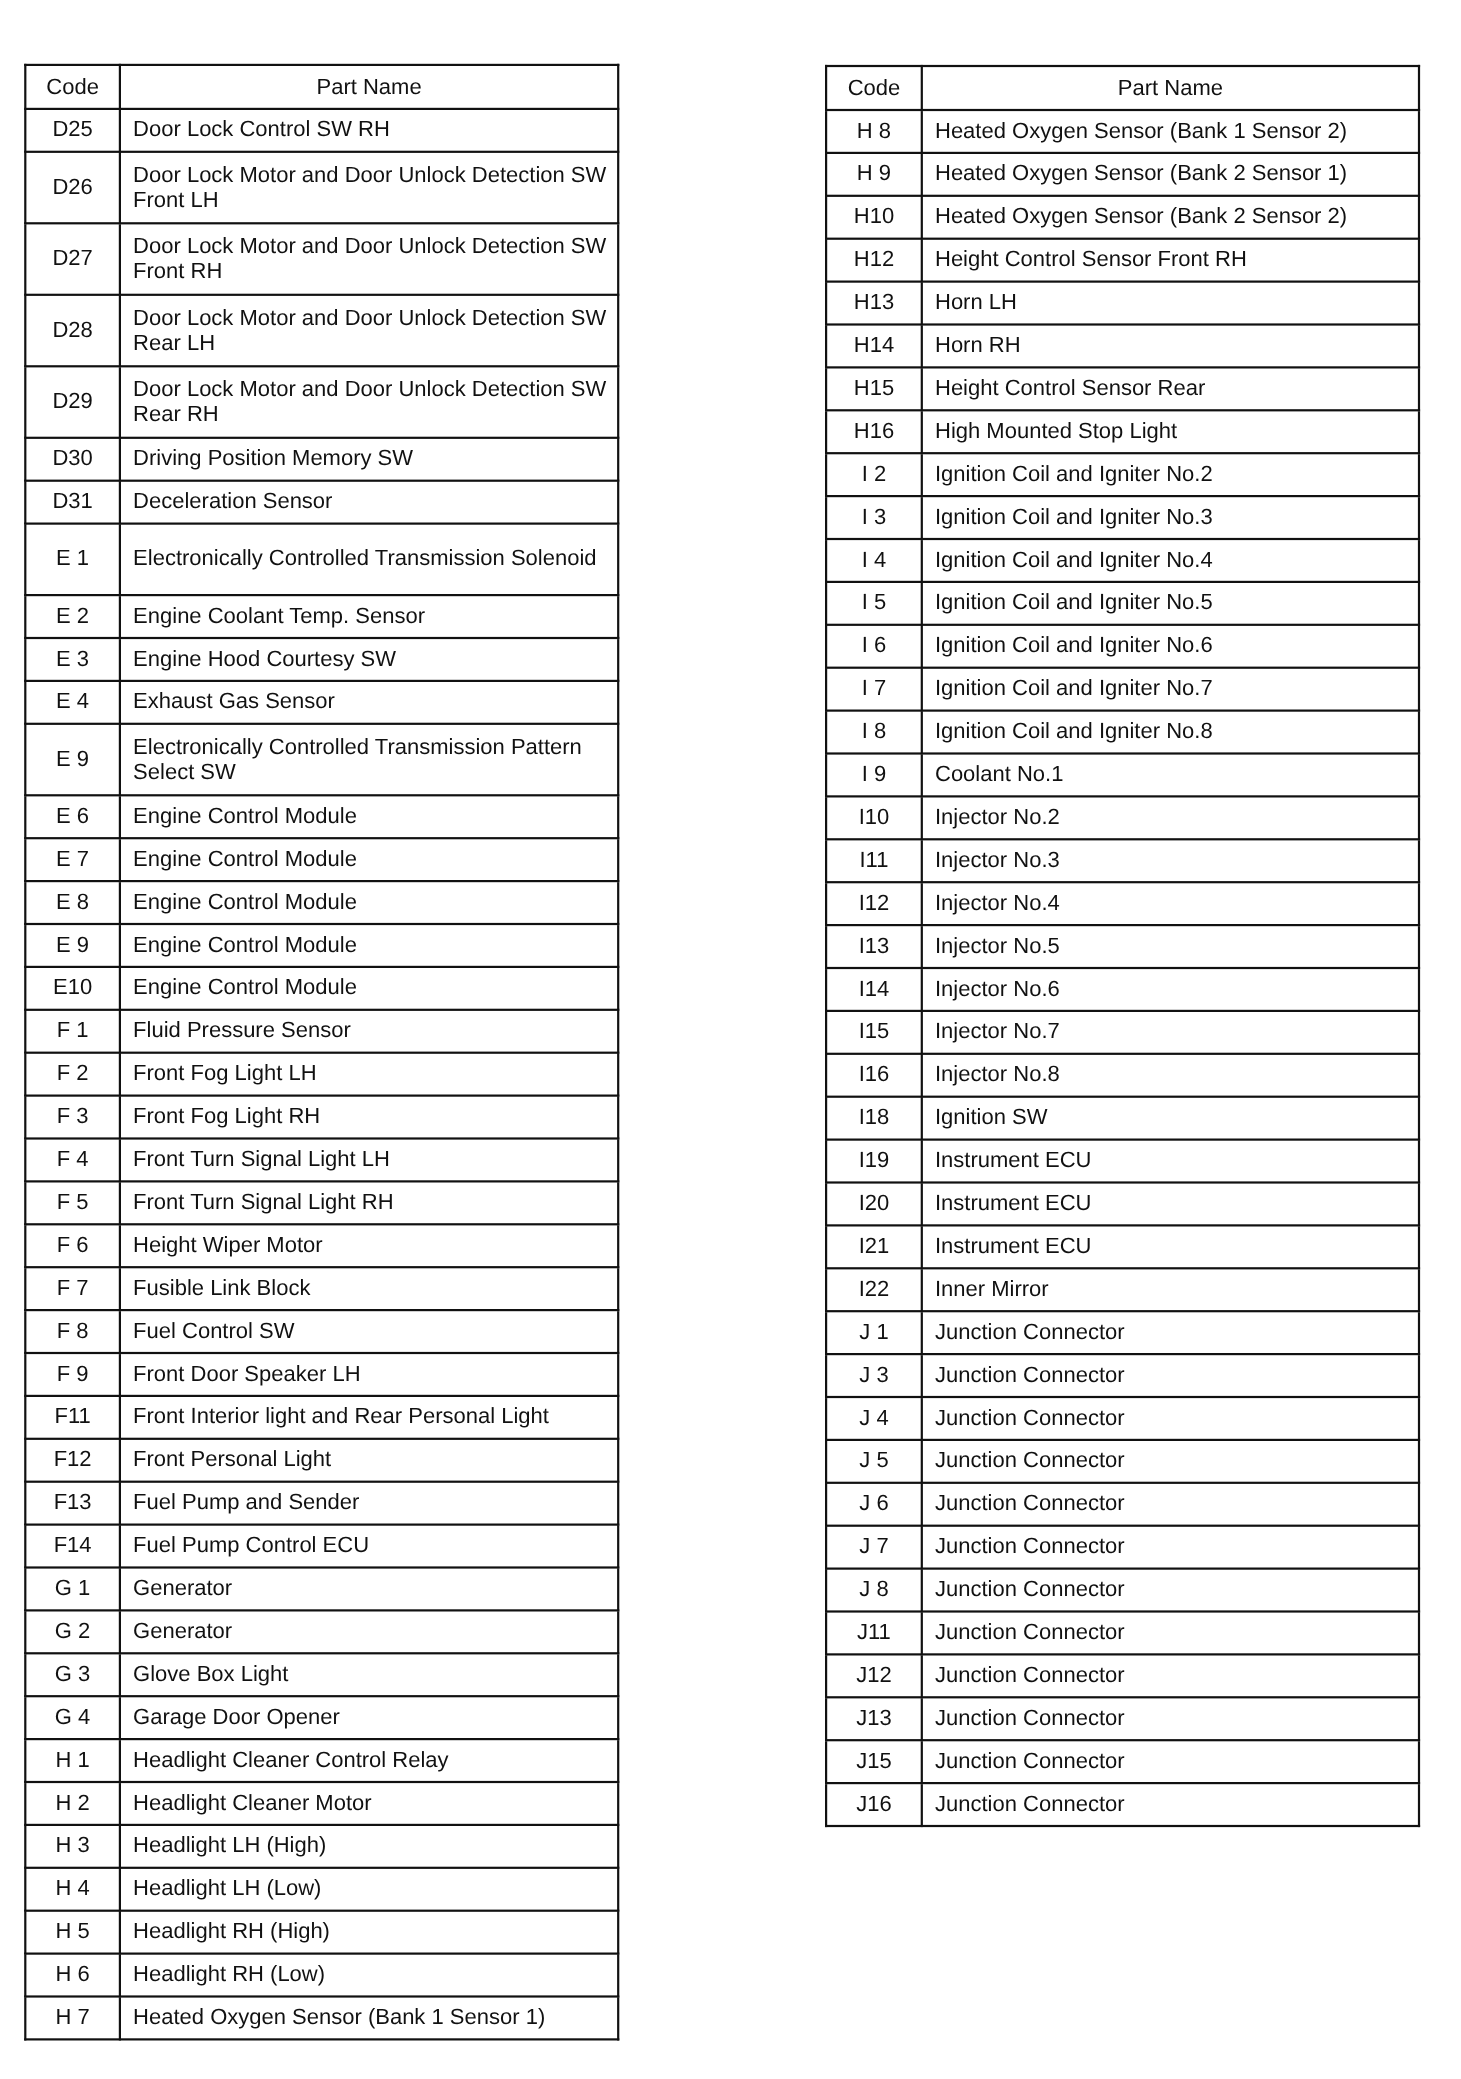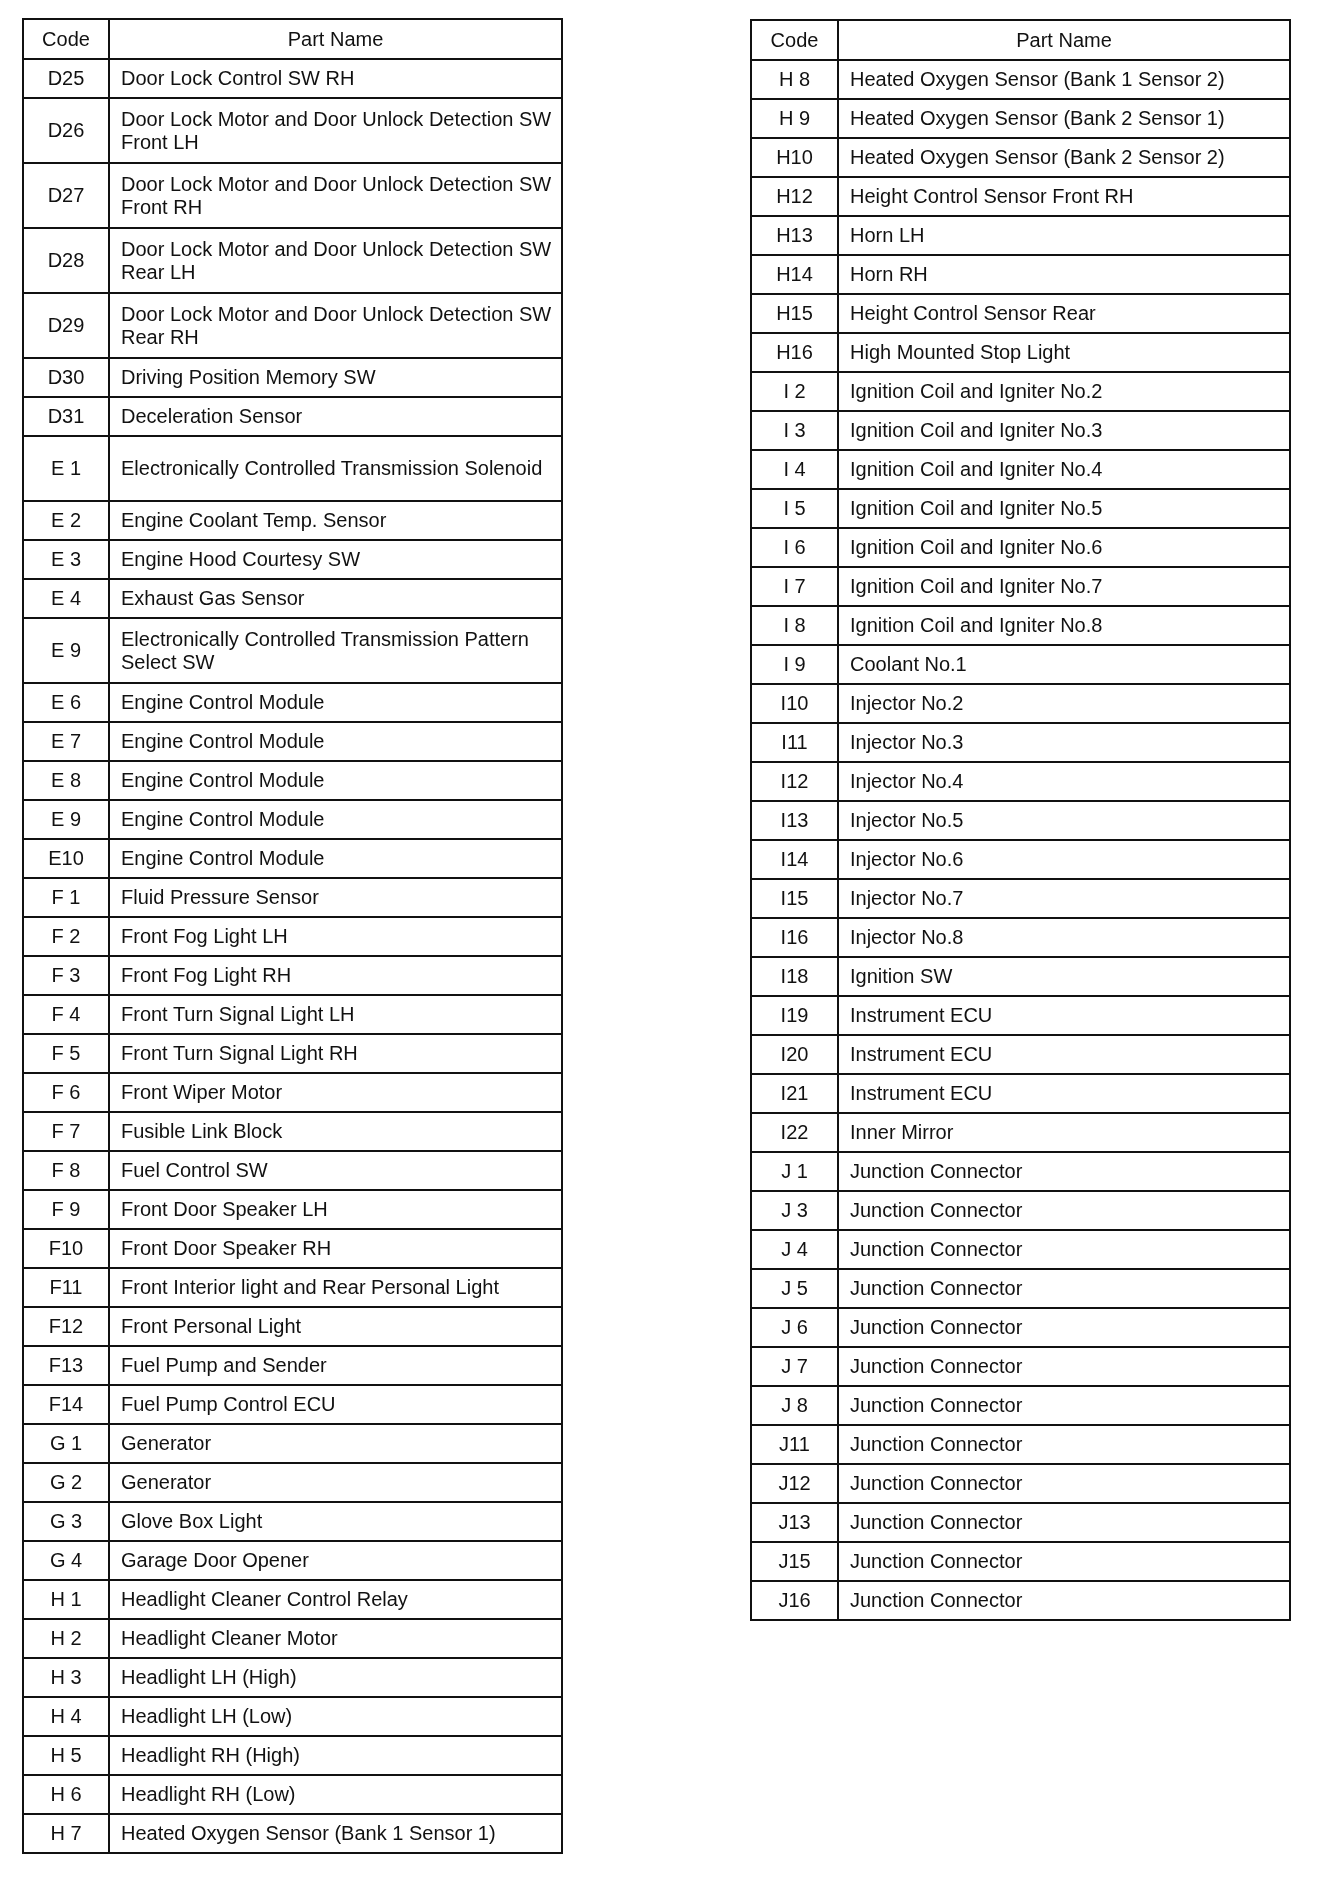--- a/index.html
+++ b/index.html
@@ -1,18 +1,18 @@
 <!DOCTYPE html>
 <html><head>
 <meta charset="utf-8">
 <style>
   html, body { margin: 0; padding: 0; background: #ffffff; }
   body { width: 1328px; height: 1890px; position: relative; overflow: hidden;
          font-family: "Liberation Sans", sans-serif; color: #111; }
-  .tbl { position: absolute; border-collapse: collapse; table-layout: fixed; }
+  .tbl { position: absolute; border-collapse: collapse; table-layout: fixed; margin-top: 40px; }
   .tbl td, .tbl th { border: 2.5px solid #111; padding: 0; font-weight: normal; }
   .tbl th { height: 38px; font-size: 20px; text-align: center; }
   .tbl td.code { text-align: center; font-size: 20px; }
   .tbl td.name { text-align: left; font-size: 20px; padding-left: 11px; line-height: 23px; }
   #left-table { left: 22px; top: 18px; width: 541px; }
   #left-table col.c1 { width: 86px; }
   #right-table { left: 750px; top: 19px; width: 541px; }
   #right-table col.c1 { width: 87px; }
   tr.single td { height: 37px; }
   tr.double td { height: 63px; }
@@ -115,37 +115,33 @@
       <tr class="single">
         <td class="code">F 4</td>
         <td class="name">Front Turn Signal Light LH</td>
       </tr>
       <tr class="single">
         <td class="code">F 5</td>
         <td class="name">Front Turn Signal Light RH</td>
       </tr>
       <tr class="single">
         <td class="code">F 6</td>
-        <td class="name">Front Wiper Motor</td>
+        <td class="name">Height Wiper Motor</td>
       </tr>
       <tr class="single">
         <td class="code">F 7</td>
         <td class="name">Fusible Link Block</td>
       </tr>
       <tr class="single">
         <td class="code">F 8</td>
         <td class="name">Fuel Control SW</td>
       </tr>
       <tr class="single">
         <td class="code">F 9</td>
         <td class="name">Front Door Speaker LH</td>
-      </tr>
-      <tr class="single">
-        <td class="code">F10</td>
-        <td class="name">Front Door Speaker RH</td>
       </tr>
       <tr class="single">
         <td class="code">F11</td>
         <td class="name">Front Interior light and Rear Personal Light</td>
       </tr>
       <tr class="single">
         <td class="code">F12</td>
         <td class="name">Front Personal Light</td>
       </tr>
       <tr class="single">

